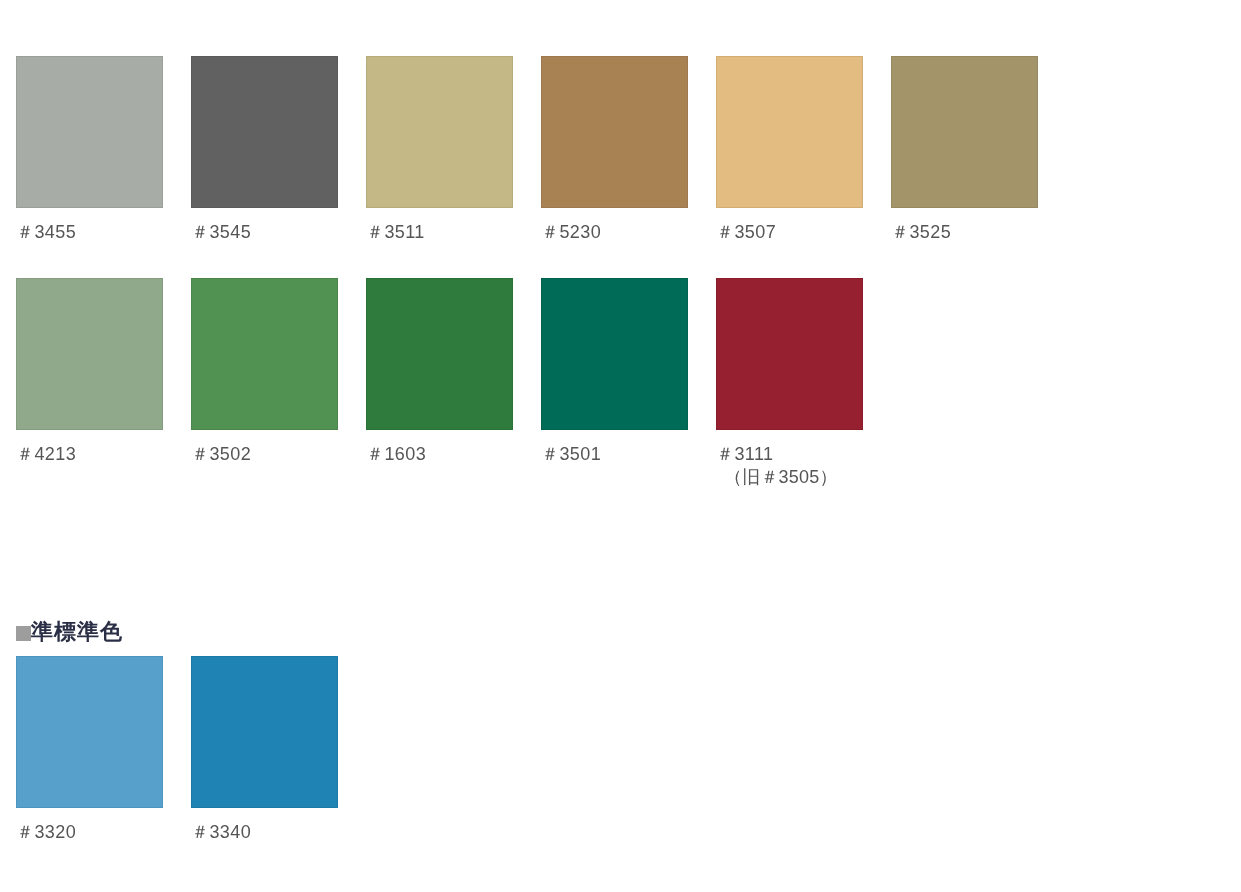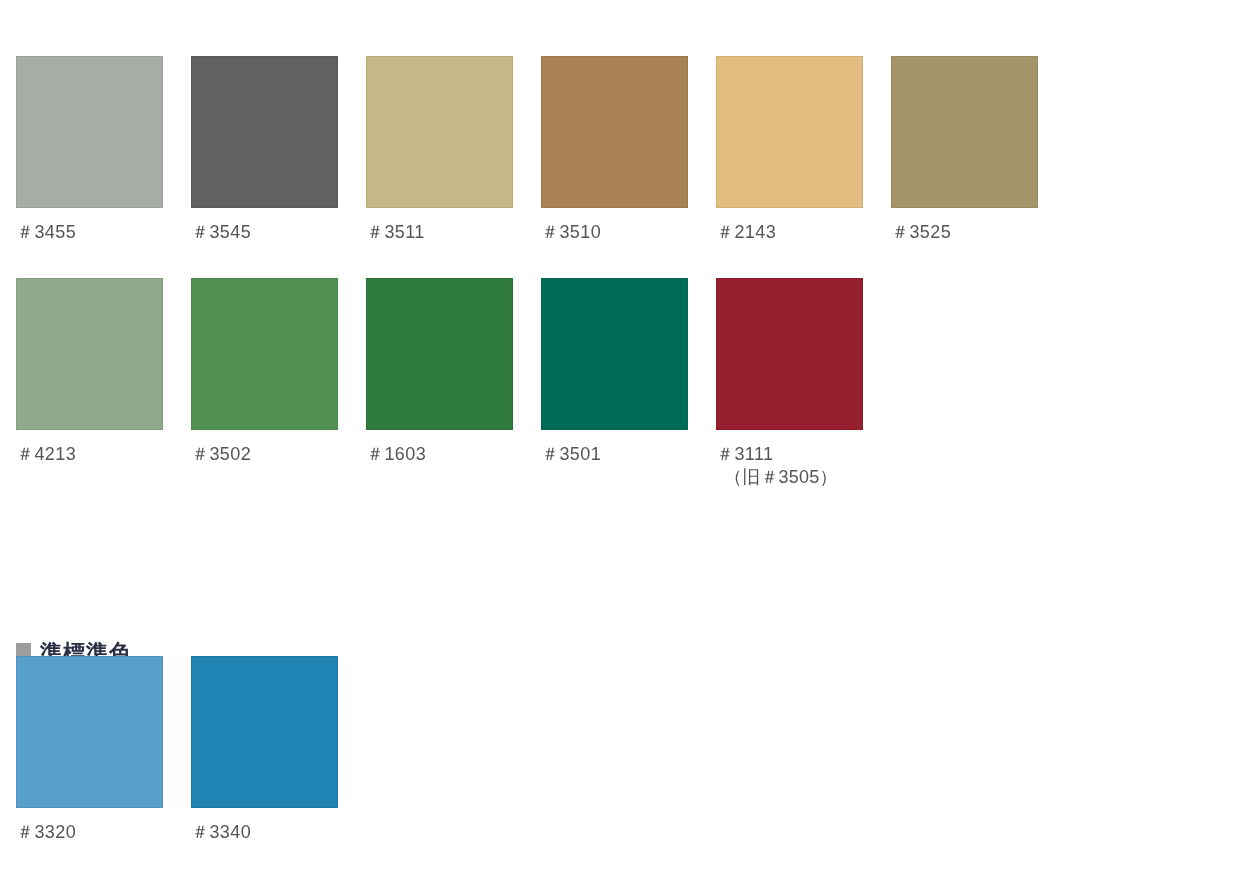--- a/index.html
+++ b/index.html
@@ -59,25 +59,24 @@
     white-space: nowrap;
   }
 
   
   .row-1 { position: absolute; top: 56px; left: 0; }
   .row-2 { position: absolute; top: 278px; left: 0; }
 
   
   .section-heading {
     position: absolute;
-    top: 642px;
+    top: 621px;
     left: 16px;
     display: flex;
-    align-items: flex-start;
-    gap: 9px;
+    align-items: center;
   }
   .heading-bullet {
     width: 15px;
     height: 15px;
     background: #9d9d9d;
     display: inline-block;
     flex: 0 0 auto;
     position: relative;
     top: 1px;
   }
@@ -104,25 +103,25 @@
     <div class="swatch-cell">
       <div class="swatch-chip" style="background: rgb(97, 97, 97);"></div>
       <div class="swatch-label">＃3545</div>
     </div>
     <div class="swatch-cell">
       <div class="swatch-chip" style="background: rgb(196, 184, 135);"></div>
       <div class="swatch-label">＃3511</div>
     </div>
     <div class="swatch-cell">
       <div class="swatch-chip" style="background: rgb(169, 130, 84);"></div>
-      <div class="swatch-label">＃3510</div>
+      <div class="swatch-label">＃5230</div>
     </div>
     <div class="swatch-cell">
       <div class="swatch-chip" style="background: rgb(226, 188, 128);"></div>
-      <div class="swatch-label">＃2143</div>
+      <div class="swatch-label">＃3507</div>
     </div>
     <div class="swatch-cell">
       <div class="swatch-chip" style="background: rgb(163, 148, 106);"></div>
       <div class="swatch-label">＃3525</div>
     </div>
   </div>
 
   <div class="swatch-row row-2">
     <div class="swatch-cell">
       <div class="swatch-chip" style="background: rgb(143, 169, 138);"></div>

